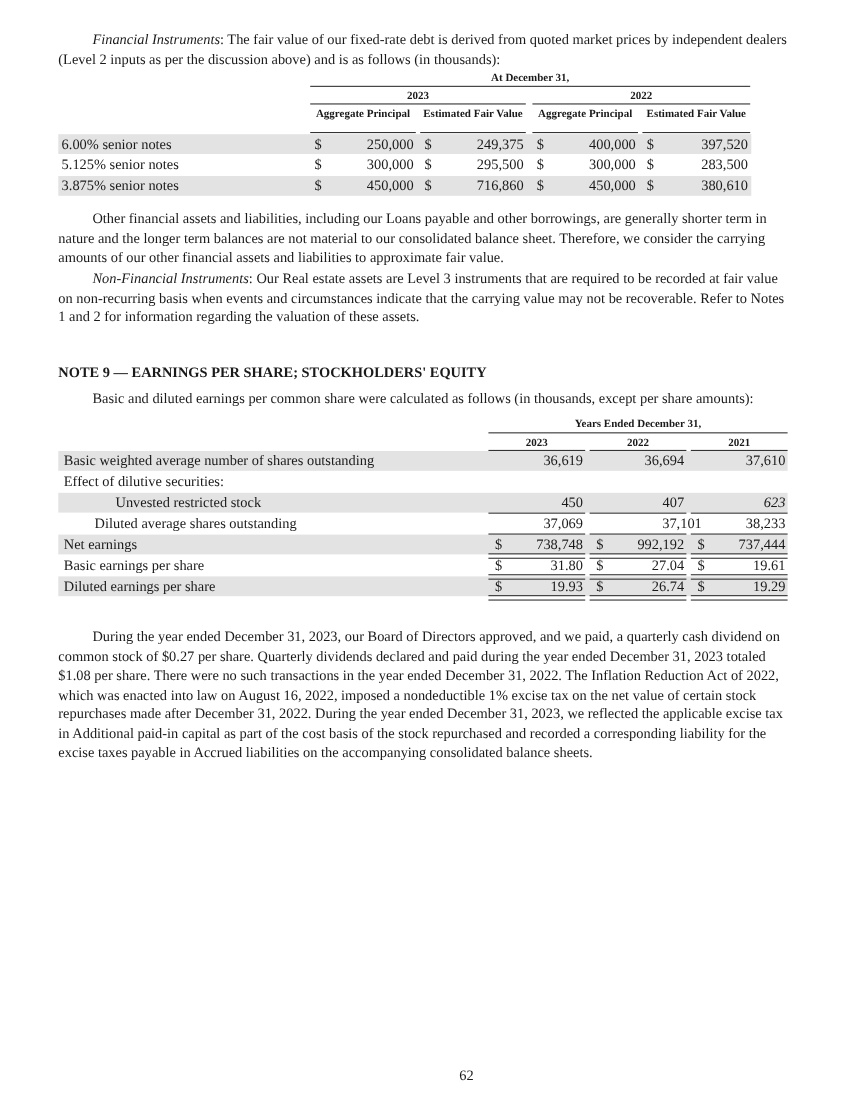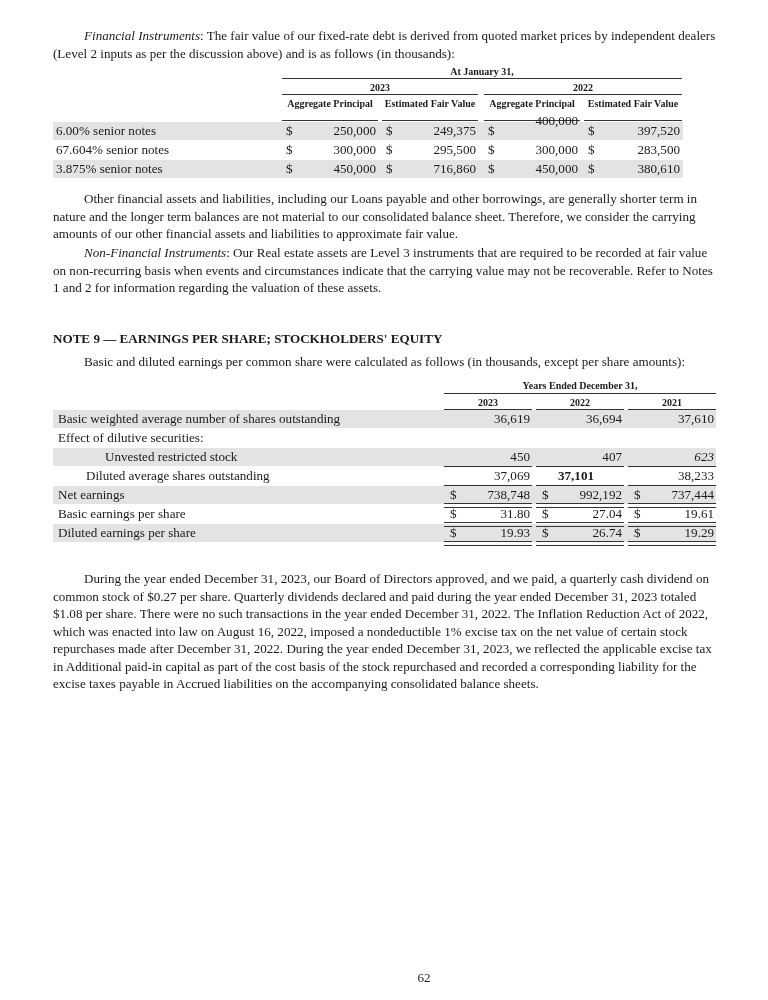--- a/index.html
+++ b/index.html
@@ -28,21 +28,21 @@
   .num { text-align: right; }
   .dbl { position: absolute; height: 3px; border-top: 1px solid #333; border-bottom: 1px solid #333; }
 
   .page-number { position: absolute; left: 0; width: 768px; top: 970px; text-align: center; font-size: 13.1px; margin-left: 40px; }
 </style>
 </head>
 <body>
 
 <p class="para" style="top:27px;"><i>Financial Instruments</i><span>: The fair value of our fixed-rate debt is derived from quoted market prices by independent dealers (Level 2 inputs as per the discussion above) and is as follows (in thousands):</span></p>
 
-<div class="fv-header" style="left:282px; width:400px; top:66px;">At January 31,</div>
+<div class="fv-header" style="left:282px; width:400px; top:66px;">At December 31,</div>
 <div class="rule" style="left:282px; width:400px; top:78px;"></div>
 <div class="fv-header" style="left:282px; width:196px; top:82px;">2023</div>
 <div class="fv-header" style="left:484px; width:198px; top:82px;">2022</div>
 <div class="rule" style="left:282px; width:196px; top:94px;"></div>
 <div class="rule" style="left:484px; width:198px; top:94px;"></div>
 
 <div class="fv-header" style="left:282px; width:96px; top:98px; line-height:11px;">Aggregate Principal</div>
 <div class="fv-header" style="left:382px; width:96px; top:98px; line-height:11px;">Estimated Fair Value</div>
 <div class="fv-header" style="left:484px; width:96px; top:98px; line-height:11px;">Aggregate Principal</div>
 <div class="fv-header" style="left:584px; width:98px; top:98px; line-height:11px;">Estimated Fair Value</div>
@@ -52,24 +52,24 @@
 <div class="rule" style="left:584px; width:98px; top:120px;"></div>
 
 <div id="fv-rows">
     <div class="row-bg" style="top:122px; width:630px;"></div>
     <div class="cell" style="left:56px; top:122px;">6.00% senior notes</div>
     <div class="cell" style="left:286px; top:122px;">$</div>
     <div class="cell num" style="left:282px; width:94px; top:122px;">250,000</div>
     <div class="cell" style="left:386px; top:122px;">$</div>
     <div class="cell num" style="left:382px; width:94px; top:122px;">249,375</div>
     <div class="cell" style="left:488px; top:122px;">$</div>
-    <div class="cell num" style="left:484px; width:94px; top:112px;">400,000</div>
+    <div class="cell num" style="left:484px; width:94px; top:122px;">400,000</div>
     <div class="cell" style="left:588px; top:122px;">$</div>
     <div class="cell num" style="left:584px; width:96px; top:122px;">397,520</div>
-    <div class="cell" style="left:56px; top:141px;">67.604% senior notes</div>
+    <div class="cell" style="left:56px; top:141px;">5.125% senior notes</div>
     <div class="cell" style="left:286px; top:141px;">$</div>
     <div class="cell num" style="left:282px; width:94px; top:141px;">300,000</div>
     <div class="cell" style="left:386px; top:141px;">$</div>
     <div class="cell num" style="left:382px; width:94px; top:141px;">295,500</div>
     <div class="cell" style="left:488px; top:141px;">$</div>
     <div class="cell num" style="left:484px; width:94px; top:141px;">300,000</div>
     <div class="cell" style="left:588px; top:141px;">$</div>
     <div class="cell num" style="left:584px; width:96px; top:141px;">283,500</div>
     <div class="row-bg" style="top:160px; width:630px;"></div>
     <div class="cell" style="left:56px; top:160px;">3.875%  senior notes</div>
@@ -105,21 +105,21 @@
     <div class="cell num" style="left:536px; width:86px; top:410px;">36,694</div>
     <div class="cell num" style="left:628px; width:86px; top:410px;">37,610</div>
     <div class="cell" style="left:58px; top:429px;">Effect of dilutive securities:</div>
     <div class="row-bg" style="top:448px; width:663px;"></div>
     <div class="cell" style="left:58px; top:448px;margin-left:47px;">Unvested restricted stock</div>
     <div class="cell num" style="left:444px; width:86px; top:448px;">450</div>
     <div class="cell num" style="left:536px; width:86px; top:448px;">407</div>
     <div class="cell num" style="left:628px; width:86px; top:448px;font-style:italic;">623</div>
     <div class="cell" style="left:86px; top:467px;">Diluted average shares outstanding</div>
     <div class="cell num" style="left:444px; width:86px; top:467px;">37,069</div>
-    <div class="cell num" style="left:508px; width:86px; top:467px;font-weight:bold;">37,101</div>
+    <div class="cell num" style="left:552px; width:86px; top:467px;">37,101</div>
     <div class="cell num" style="left:628px; width:86px; top:467px;">38,233</div>
     <div class="row-bg" style="top:486px; width:663px;"></div>
     <div class="cell" style="left:58px; top:486px;">Net earnings</div>
     <div class="cell" style="left:450px; top:486px;">$</div>
     <div class="cell num" style="left:444px; width:86px; top:486px;">738,748</div>
     <div class="cell" style="left:542px; top:486px;">$</div>
     <div class="cell num" style="left:536px; width:86px; top:486px;">992,192</div>
     <div class="cell" style="left:634px; top:486px;">$</div>
     <div class="cell num" style="left:628px; width:86px; top:486px;">737,444</div>
     <div class="cell" style="left:58px; top:505px;">Basic earnings per share</div>

